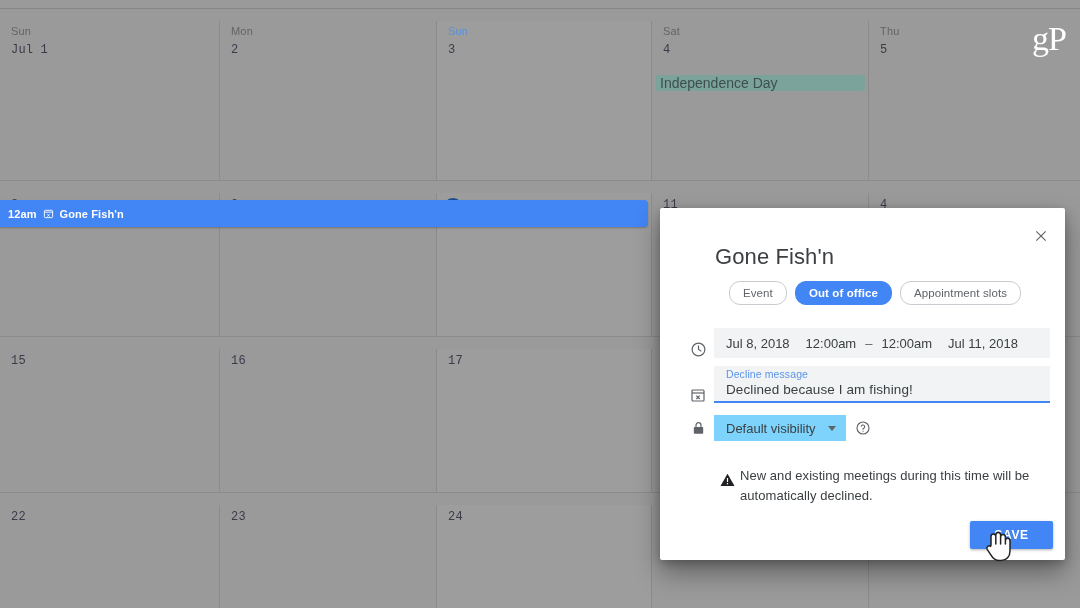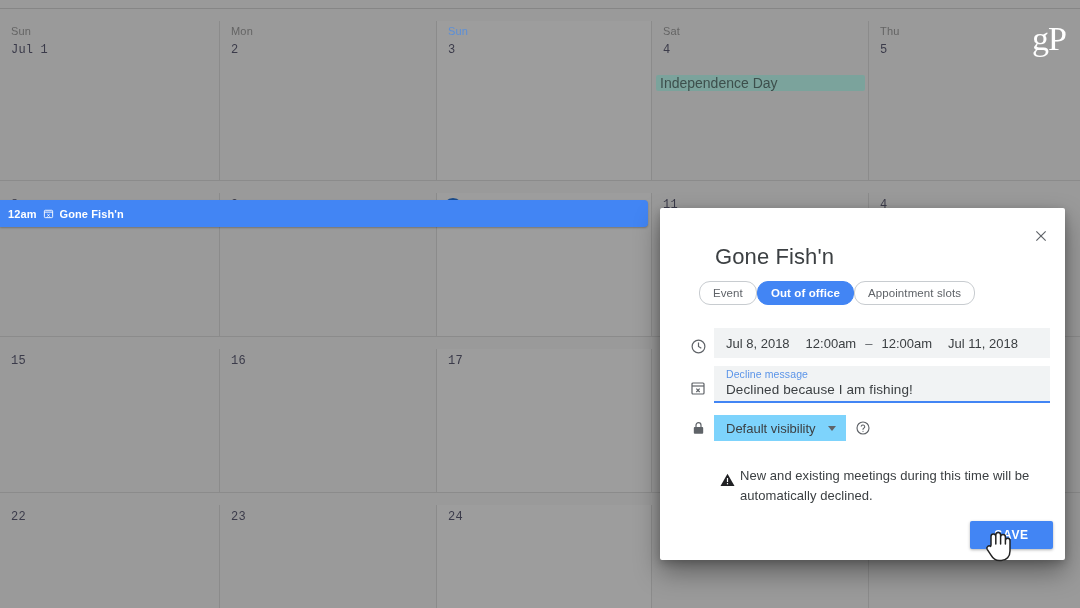--- a/index.html
+++ b/index.html
@@ -192,24 +192,24 @@
     left: 55px;
     top: 36px;
     font-size: 22px;
     color: #3c4043;
     letter-spacing: 0.1px;
     font-weight: normal;
   }
 
   .pills {
     position: absolute;
-    left: 39px;
+    left: 69px;
     top: 73px;
     display: flex;
-    gap: 0;
+    gap: 8px;
     border-radius: 8px;
   }
   .pill {
     height: 22px;
     border: 1px solid #c8ccd0;
     border-radius: 11px;
     background: #ffffff;
     color: #5f6368;
     font-size: 11.5px;
     padding: 0 13px;
@@ -223,21 +223,21 @@
     background: #4285f4;
     border-color: #4285f4;
     color: #ffffff;
     font-weight: bold;
   }
 
   .row {
     position: absolute;
     left: 22px;
     display: flex;
-    align-items: center;
+    align-items: flex-end;
   }
   .row-icon {
     width: 32px;
     min-width: 32px;
     display: flex;
     align-items: center;
     justify-content: center;
     padding-top: 6px;
   }
 

